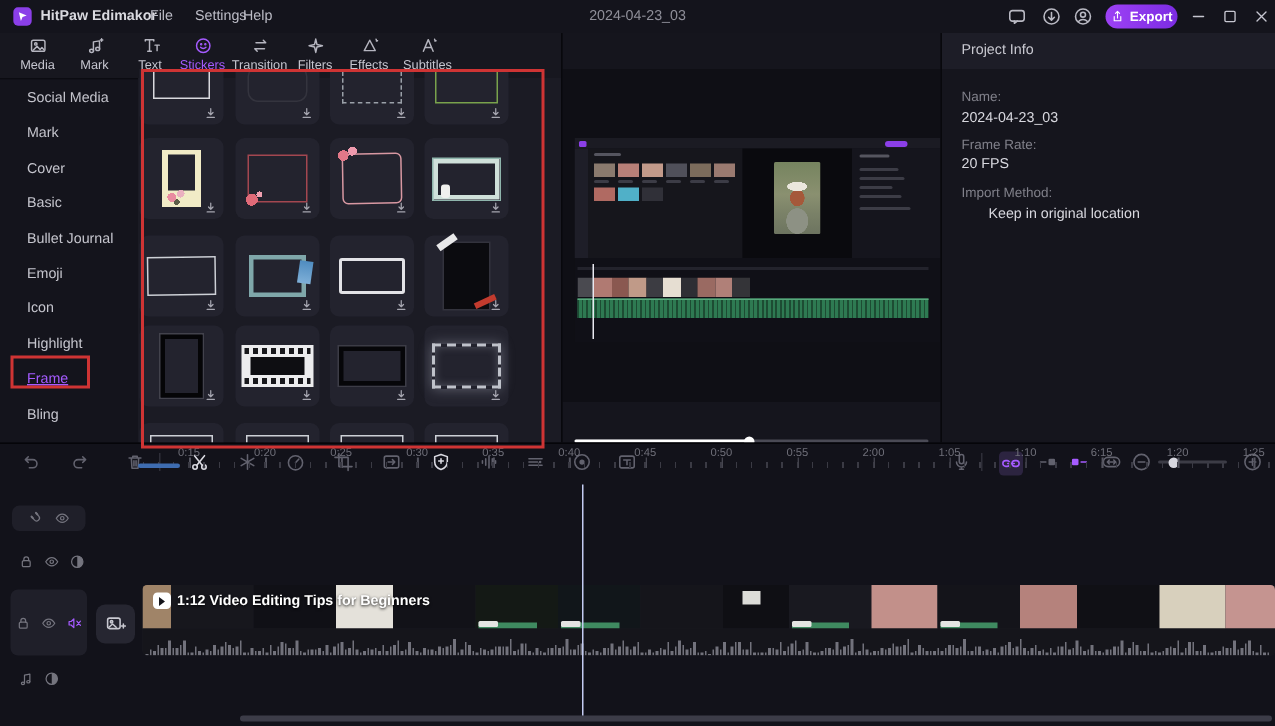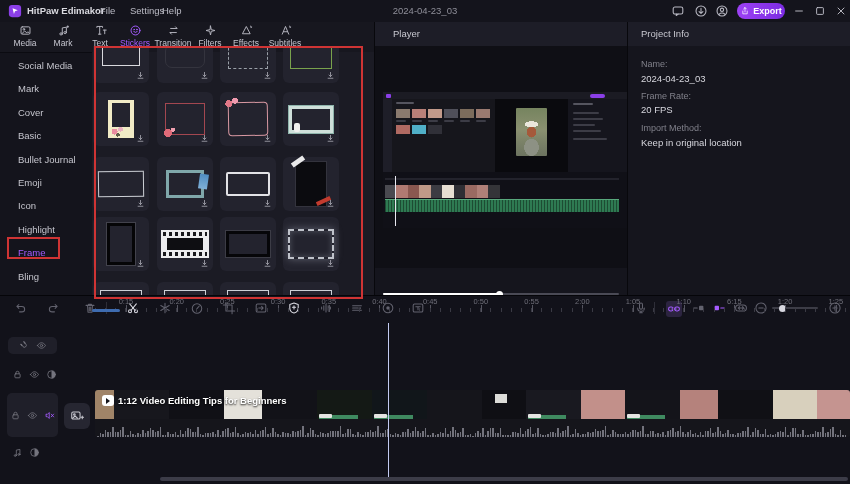--- a/index.html
+++ b/index.html
@@ -485,21 +485,20 @@
       </div>
       <div class="cell s-partial" style="left: 191px; top: 236px;">
         <div class="f">
           <div class="shape"></div>
         </div>
       </div>
     </div>
   <div class="redbox" style="left:94px;top:46px;width:265px;height:249px;"></div>
 
   <div class="abs" id="player-panel">
-    <div class="panel-head" id="player-head"><span>Player</span></div>
     <div id="stage">
       <div id="video" style="top:46px;">
         <div class="mv-top">
           <div class="mv-dot"></div>
             <div class="mv-pill"></div>
         </div>
         <div class="mv-side"></div>
         <div class="mv-media" id="mv-media">
             <div class="mv-line" style="left: 4px; top: 3px; width: 18px; background: rgb(85, 85, 95);"></div>
             <div class="mv-th" style="left: 4px; top: 10px; background: rgb(138, 122, 110);"></div>
@@ -593,21 +592,21 @@
   </div>
 
   <div class="abs" id="info-panel">
     <div class="panel-head" id="info-head"><span>Project Info</span></div>
     <div id="info-fields">
         <div class="fld fld-label" style="top: 37px;">Name:</div>
         <div class="fld fld-value" style="top: 51px;">2024-04-23_03</div>
         <div class="fld fld-label" style="top: 69px;">Frame Rate:</div>
         <div class="fld fld-value" style="top: 82px;">20 FPS</div>
         <div class="fld fld-label" style="top: 101px;">Import Method:</div>
-        <div class="fld fld-value" style="top: 115px;">Keep in original location</div>
+        <div class="fld fld-value" style="top: 115px; margin-left: 18px;">Keep in original location</div>
       </div>
   </div>
 
   <div class="gapline" style="left:374px;"></div>
   <div class="gapline" style="left:627px;"></div>
 
   <div class="abs" id="timeline">
     <div id="tl-toolbar">
         <span class="ic tbi" style="left: 13px;">
           <svg viewBox="0 0 16 16" fill="none" stroke="currentColor" stroke-width="1.2" stroke-linecap="round" stroke-linejoin="round">

